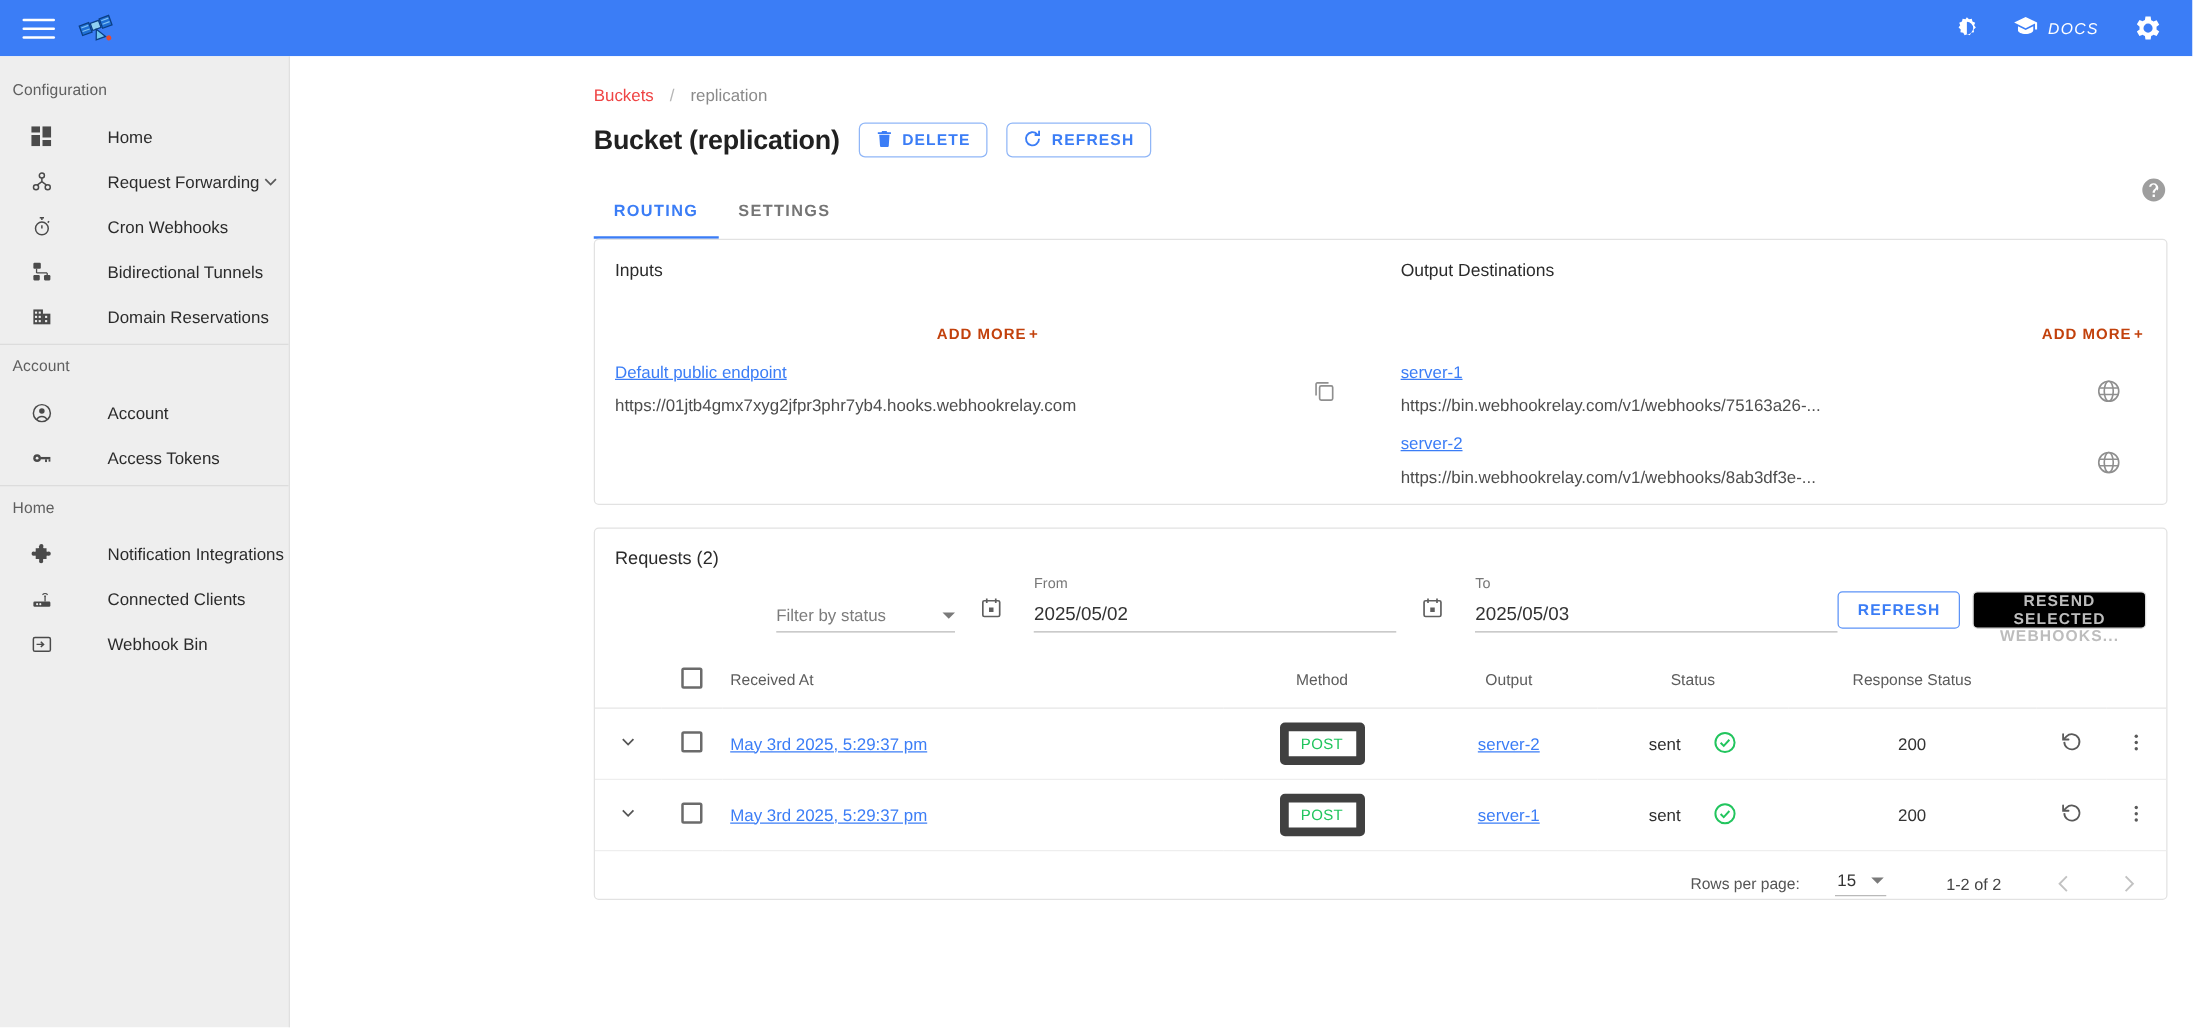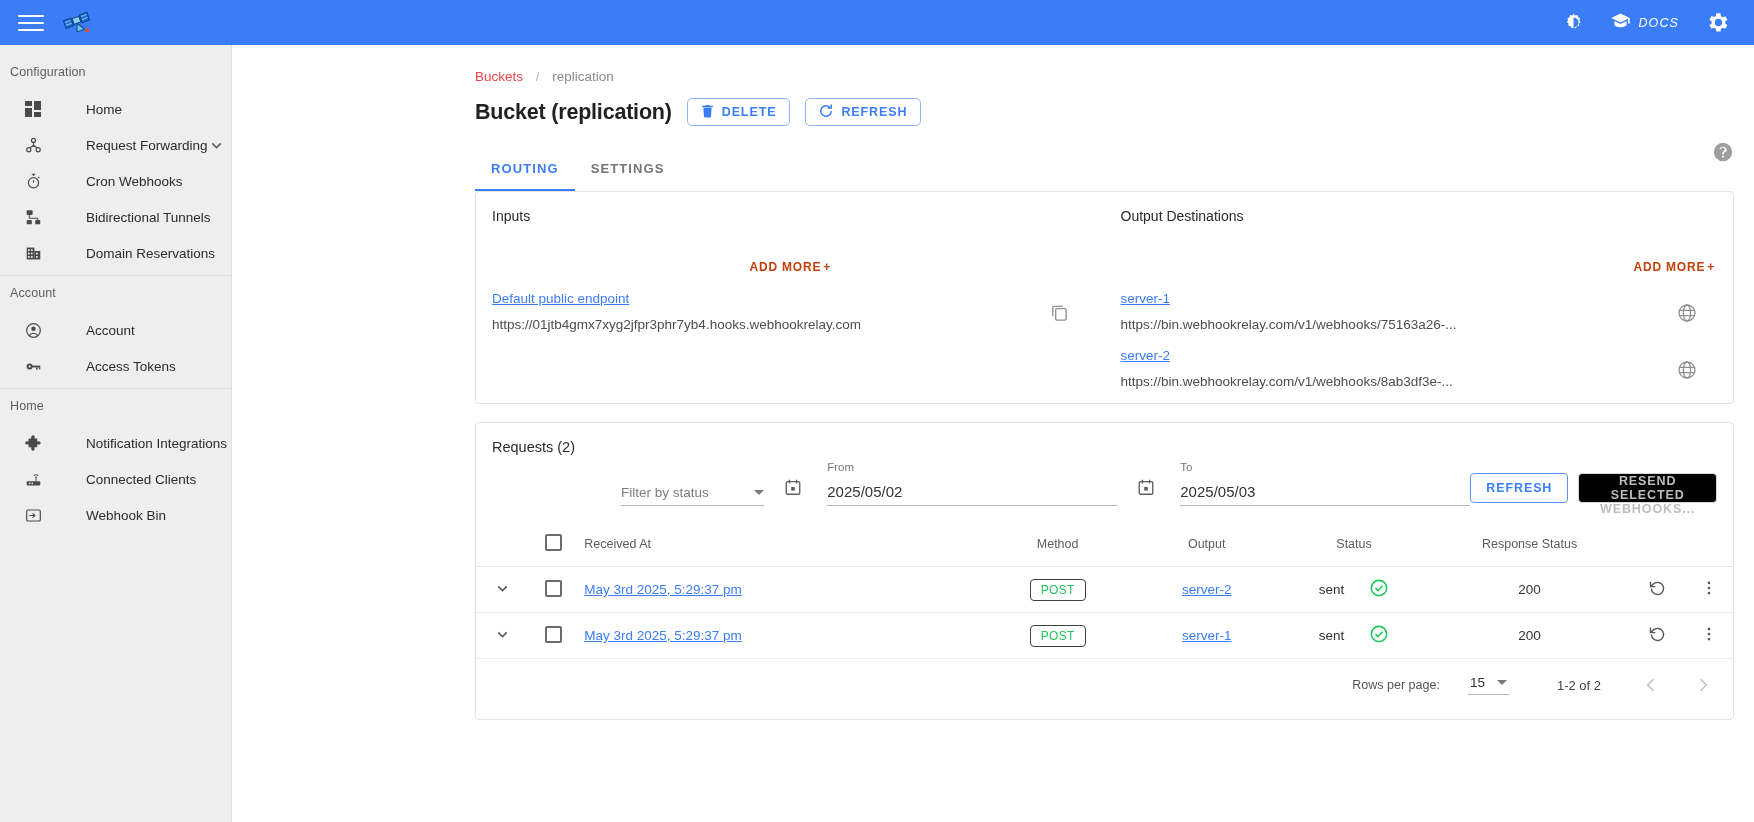--- a/index.html
+++ b/index.html
@@ -155,21 +155,21 @@
   .c-act1 { width: 60px; }
   .c-act2 { width: 50px; }
 
   .chev-row { color: #555; cursor: pointer; display: inline-flex; }
   .cbox {
     width: 17px; height: 17px; border: 2px solid #6b6b6b; border-radius: 2px;
     display: inline-block; cursor: pointer; background: #fff;
   }
   .recv-link { color: #3B7DF6; text-decoration: underline; font-size: 13.5px; cursor: pointer; }
   .chip-post {
-    display: inline-block; border: 1px solid #404040; color: #22C55E; border-radius: 4px;
+    display: inline-block; border: 7px solid #404040; color: #22C55E; border-radius: 4px;
     font-size: 12px; padding: 3px 10px; letter-spacing: .3px;
   }
   .out-link { color: #3B7DF6; text-decoration: underline; font-size: 13.5px; cursor: pointer; }
   .status-cell { display: inline-flex; align-items: center; gap: 25px; }
   .status-text { font-size: 13.5px; color: #2f2f2f; }
   .icon-btn { color: #5a5a5a; cursor: pointer; display: inline-flex; }
 
   .pager {
     display: flex; align-items: center; justify-content: flex-end; gap: 0;
     padding: 16px 20px 0 0; font-size: 12.5px; color: #555;

